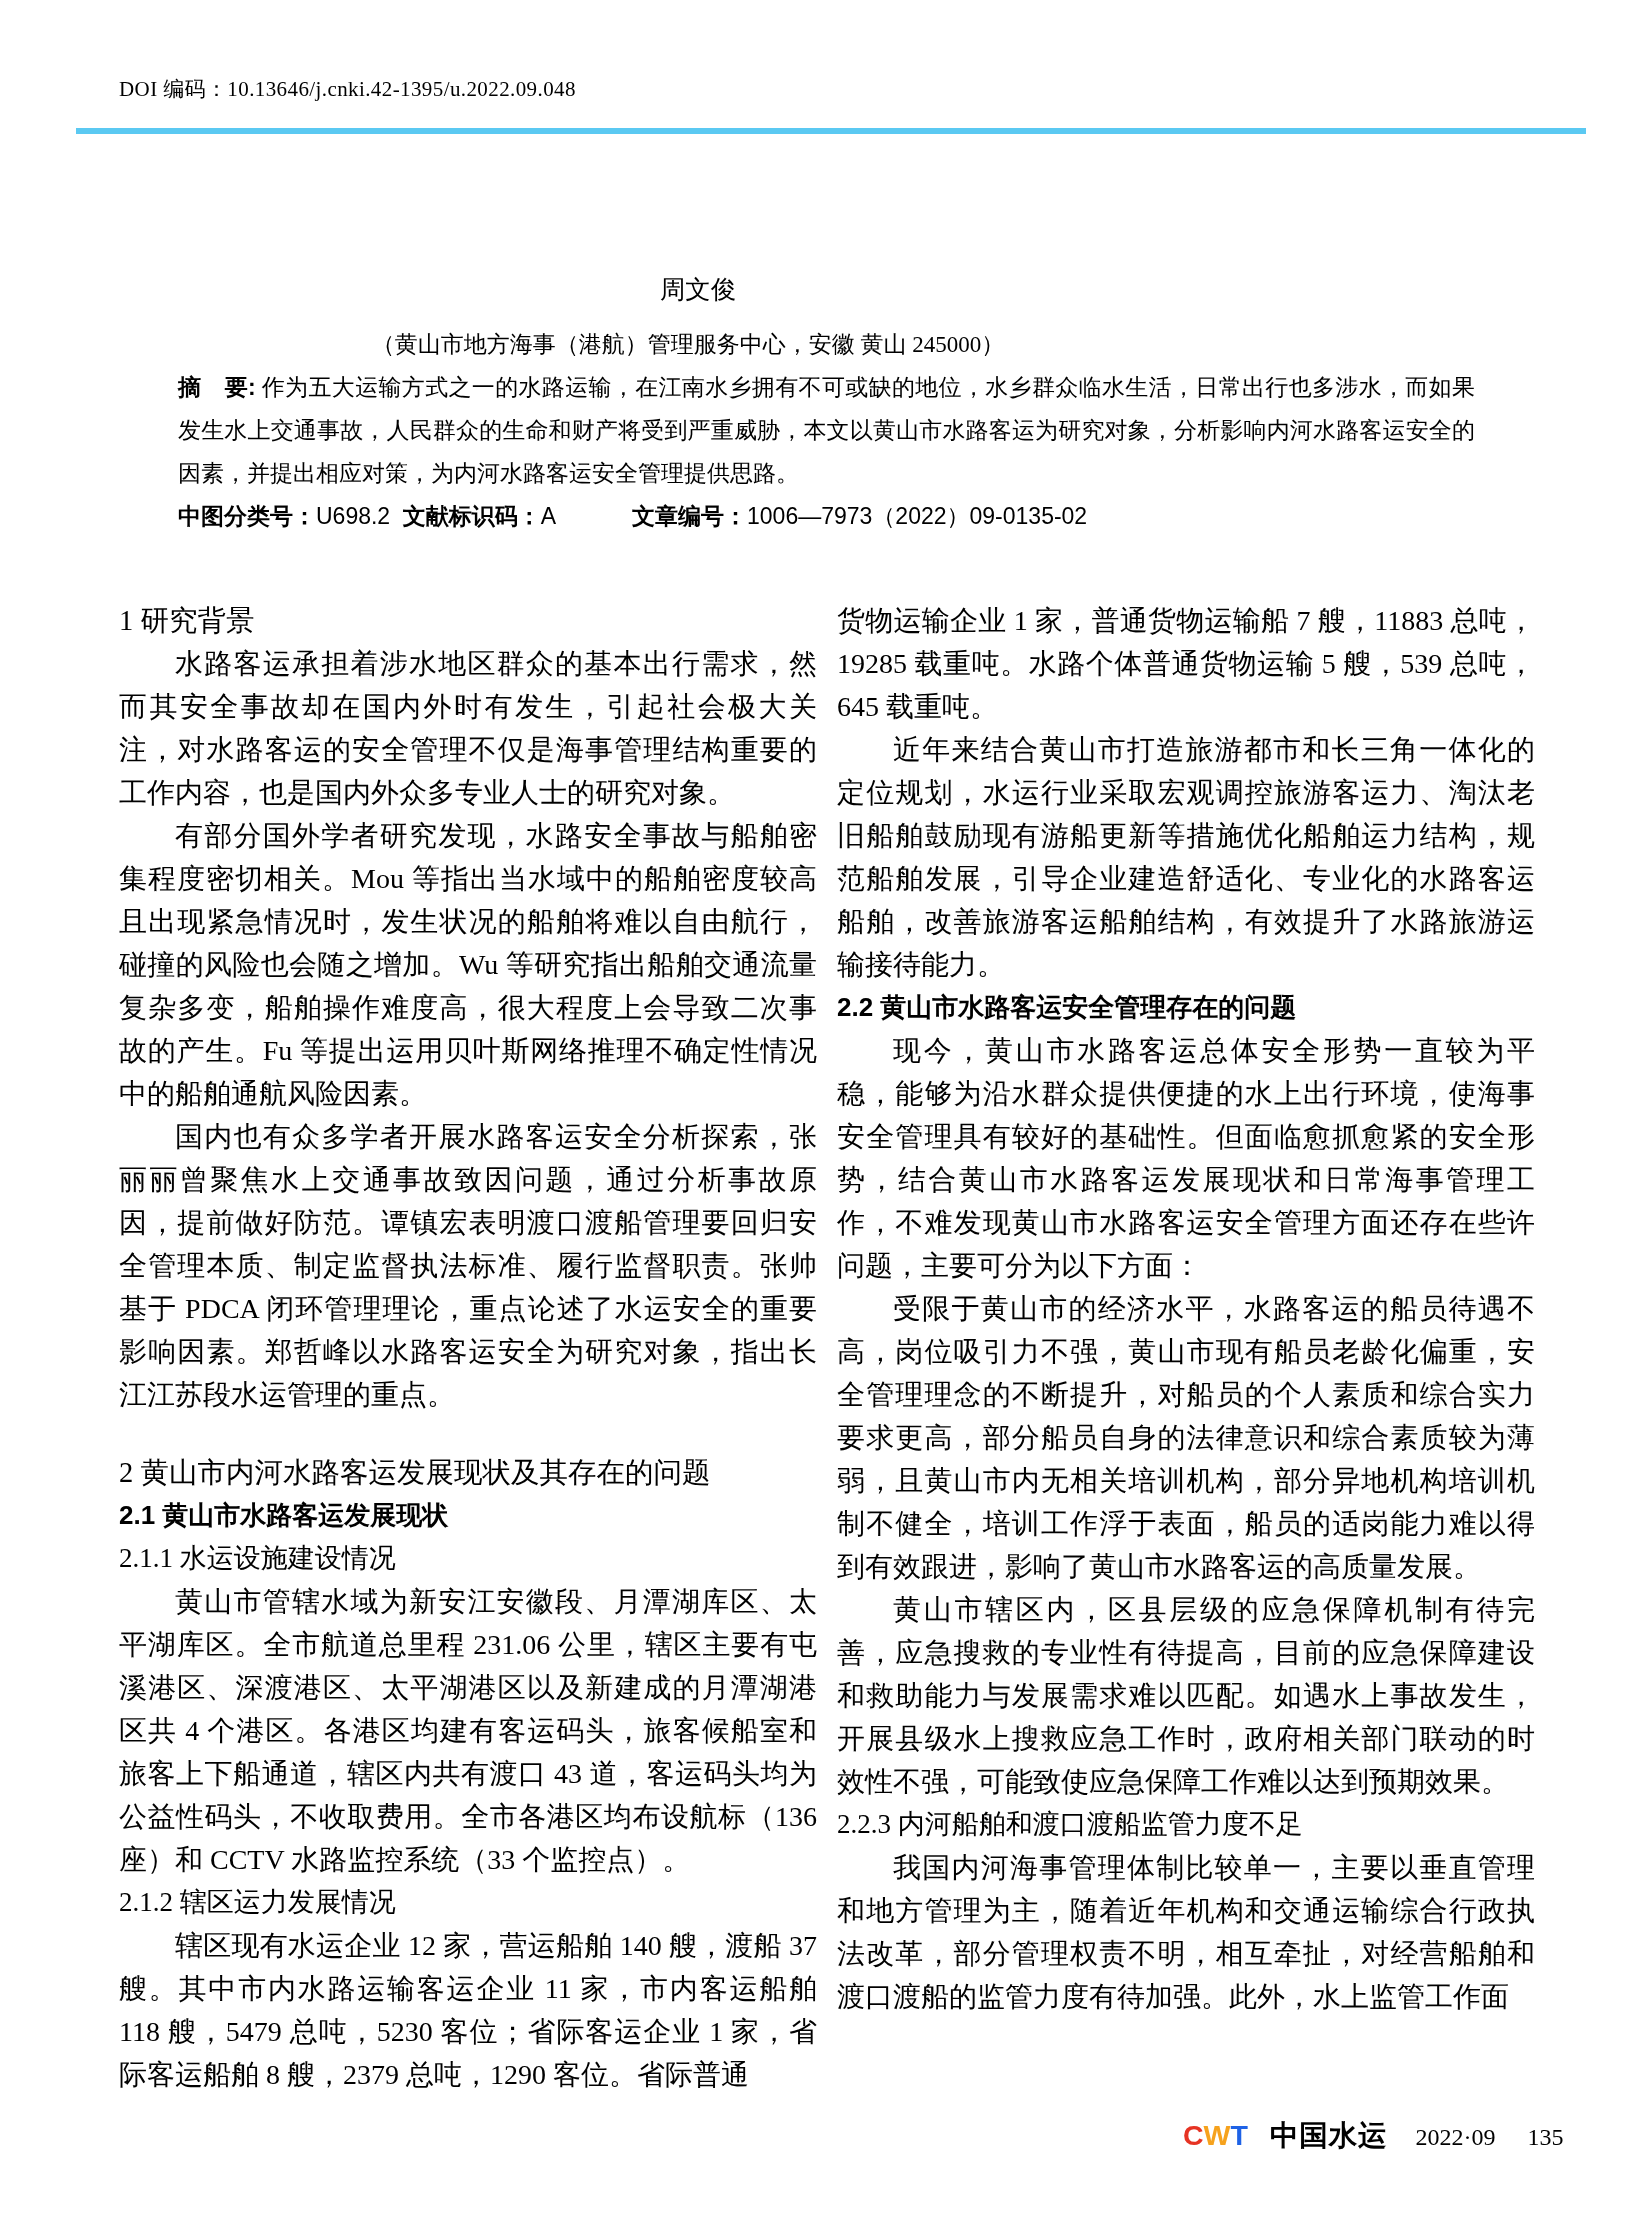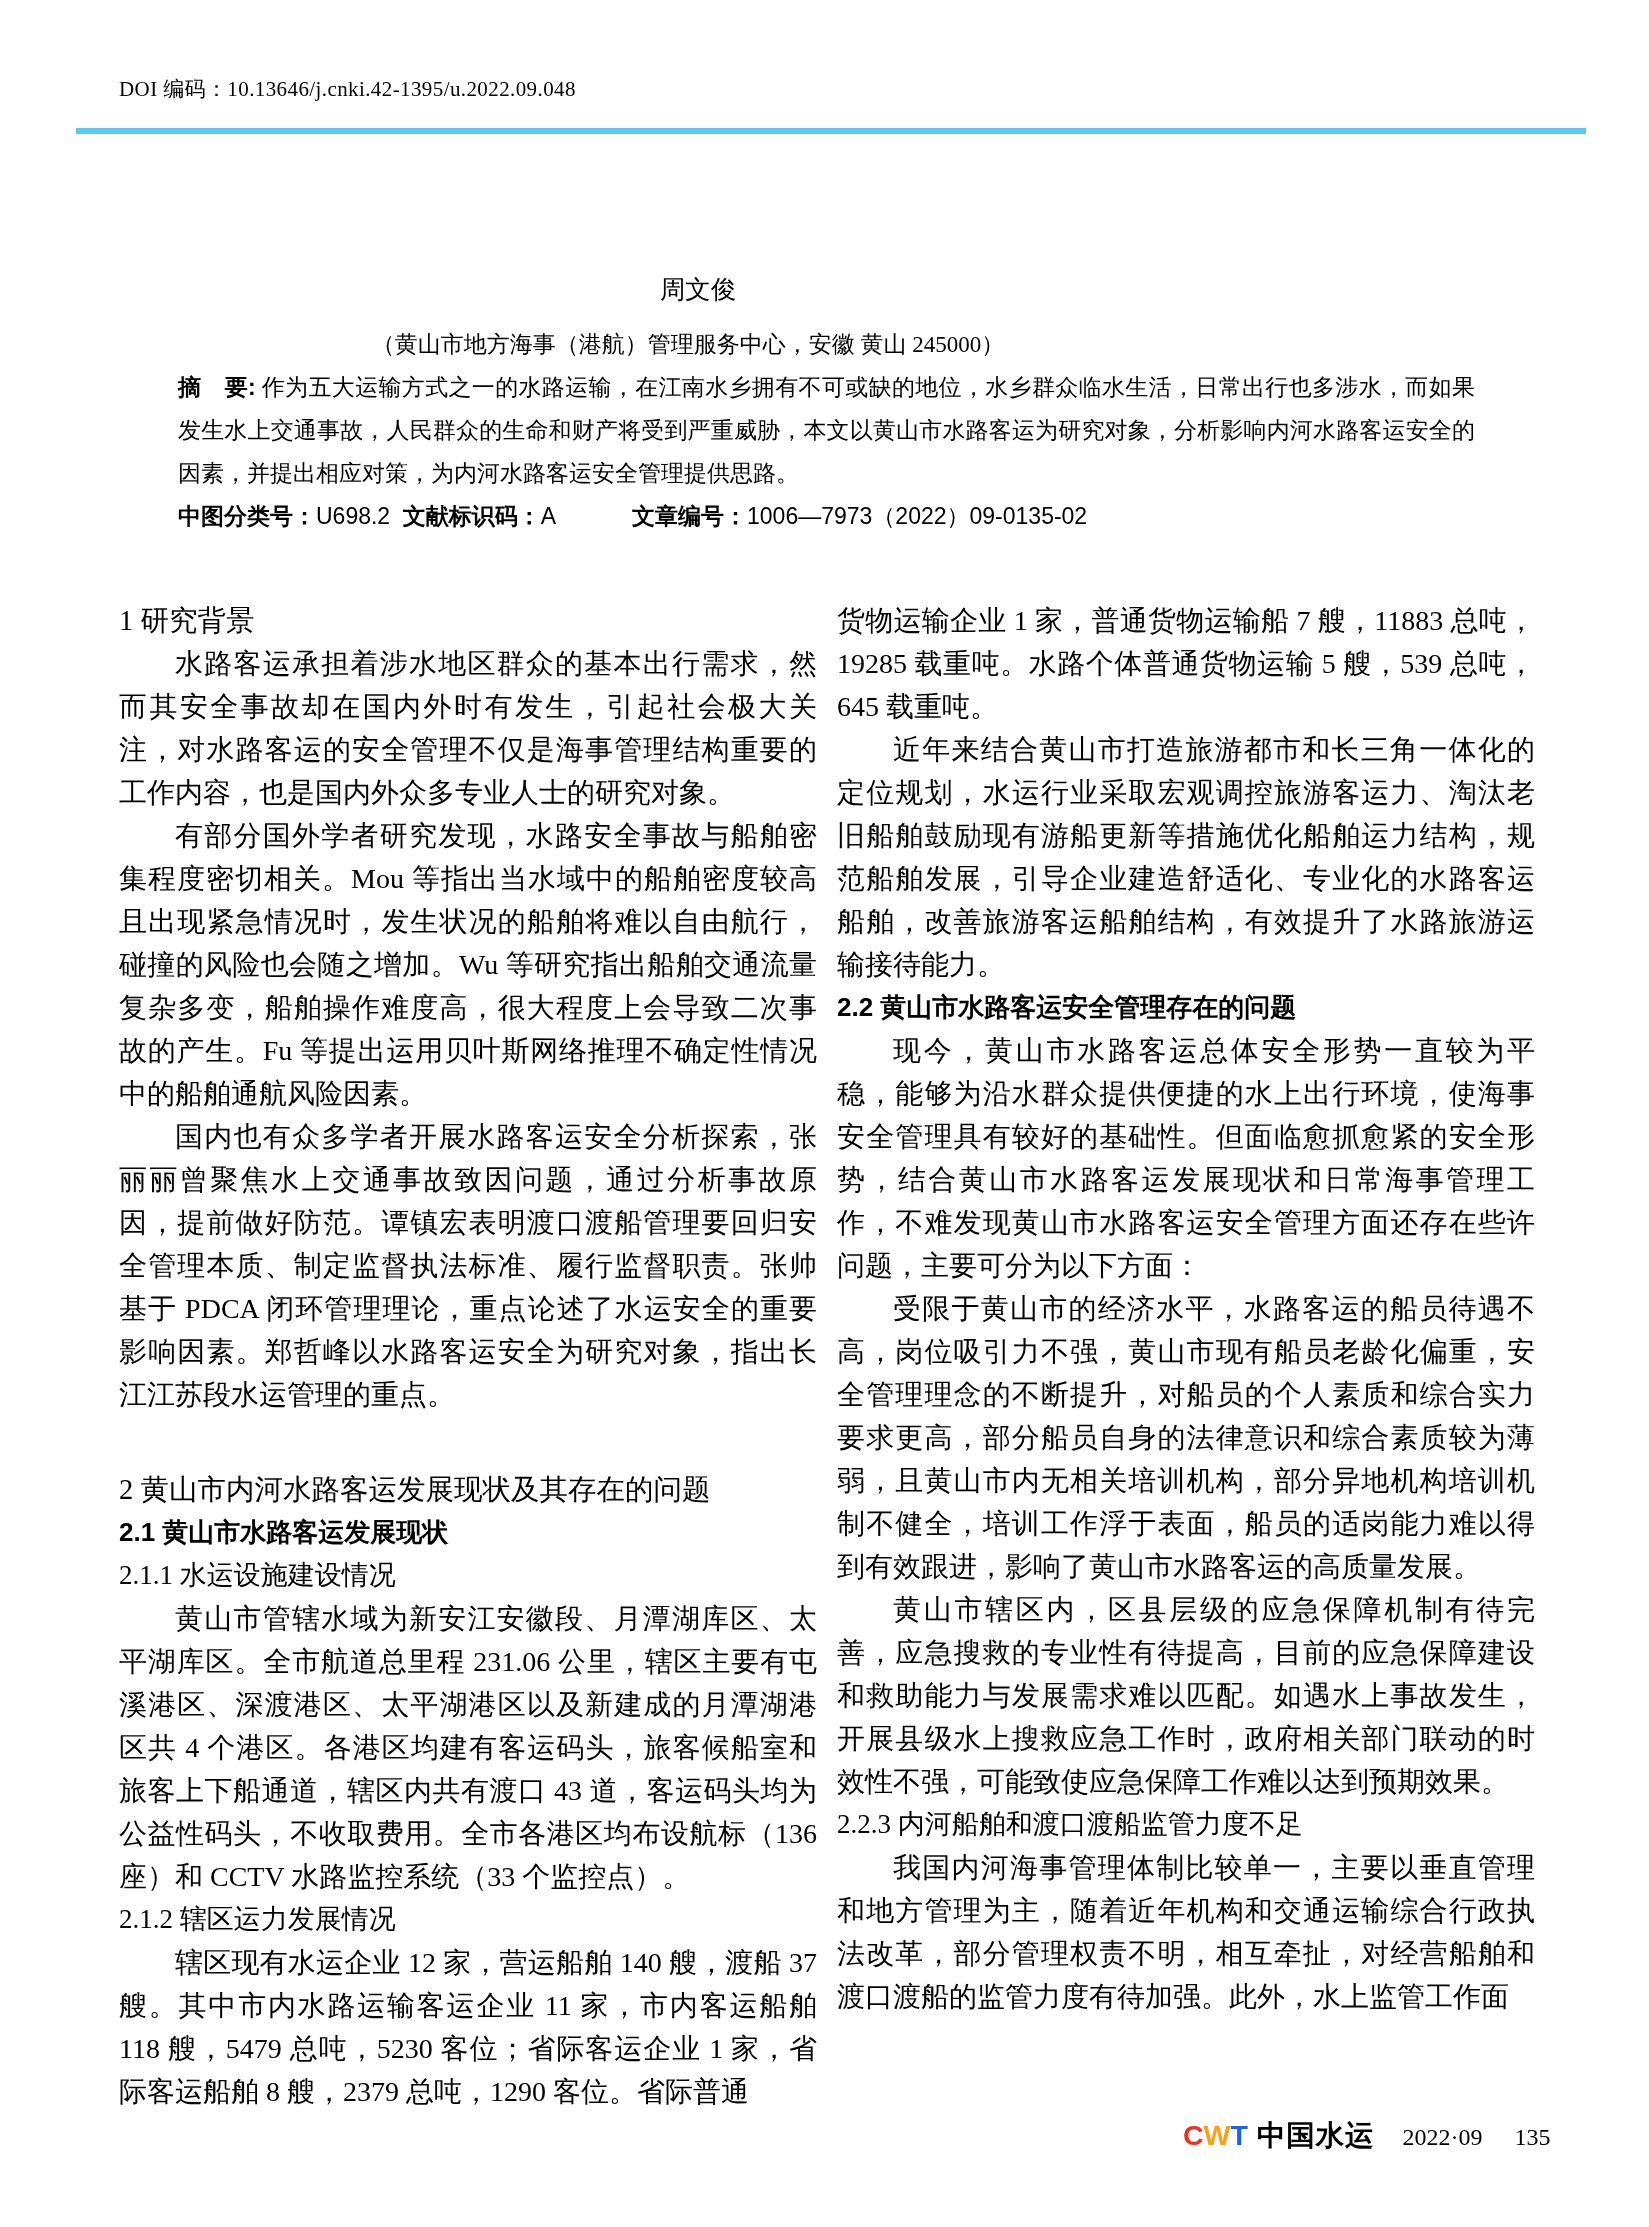--- a/index.html
+++ b/index.html
@@ -86,21 +86,21 @@
   #left-column{ left:119px; }
   #right-column{ left:837px; }
   .blk{ margin:0; padding:0; }
   .blk.p{ text-indent:2em; }
   .blk.p-cont{ text-indent:0; }
   .blk.h1{
     font-size:28.5px;
     text-align:left;
     text-indent:0;
   }
-  .blk.h1.gap{ margin-top:52px; }
+  .blk.h1.gap{ margin-top:35px; }
   .blk.h2{
     font-family:"Liberation Sans", sans-serif;
     font-weight:bold;
     font-size:26px;
     text-align:left;
     text-indent:0;
   }
   .blk.h3{
     font-size:27px;
     text-align:left;
@@ -114,21 +114,21 @@
     white-space:nowrap;
   }
   .logo-letter{
     font-family:"Liberation Sans", sans-serif;
     font-weight:bold;
     font-size:28.5px;
   }
   .journal-name{
     font-weight:bold;
     font-size:28.5px;
-    margin-left:9px;
+    margin-left:22px;
     letter-spacing:0.9px;
   }
   .issue-date{
     font-size:24px;
     margin-left:28px;
   }
   .page-number{
     font-size:24px;
     margin-left:32px;
   }

